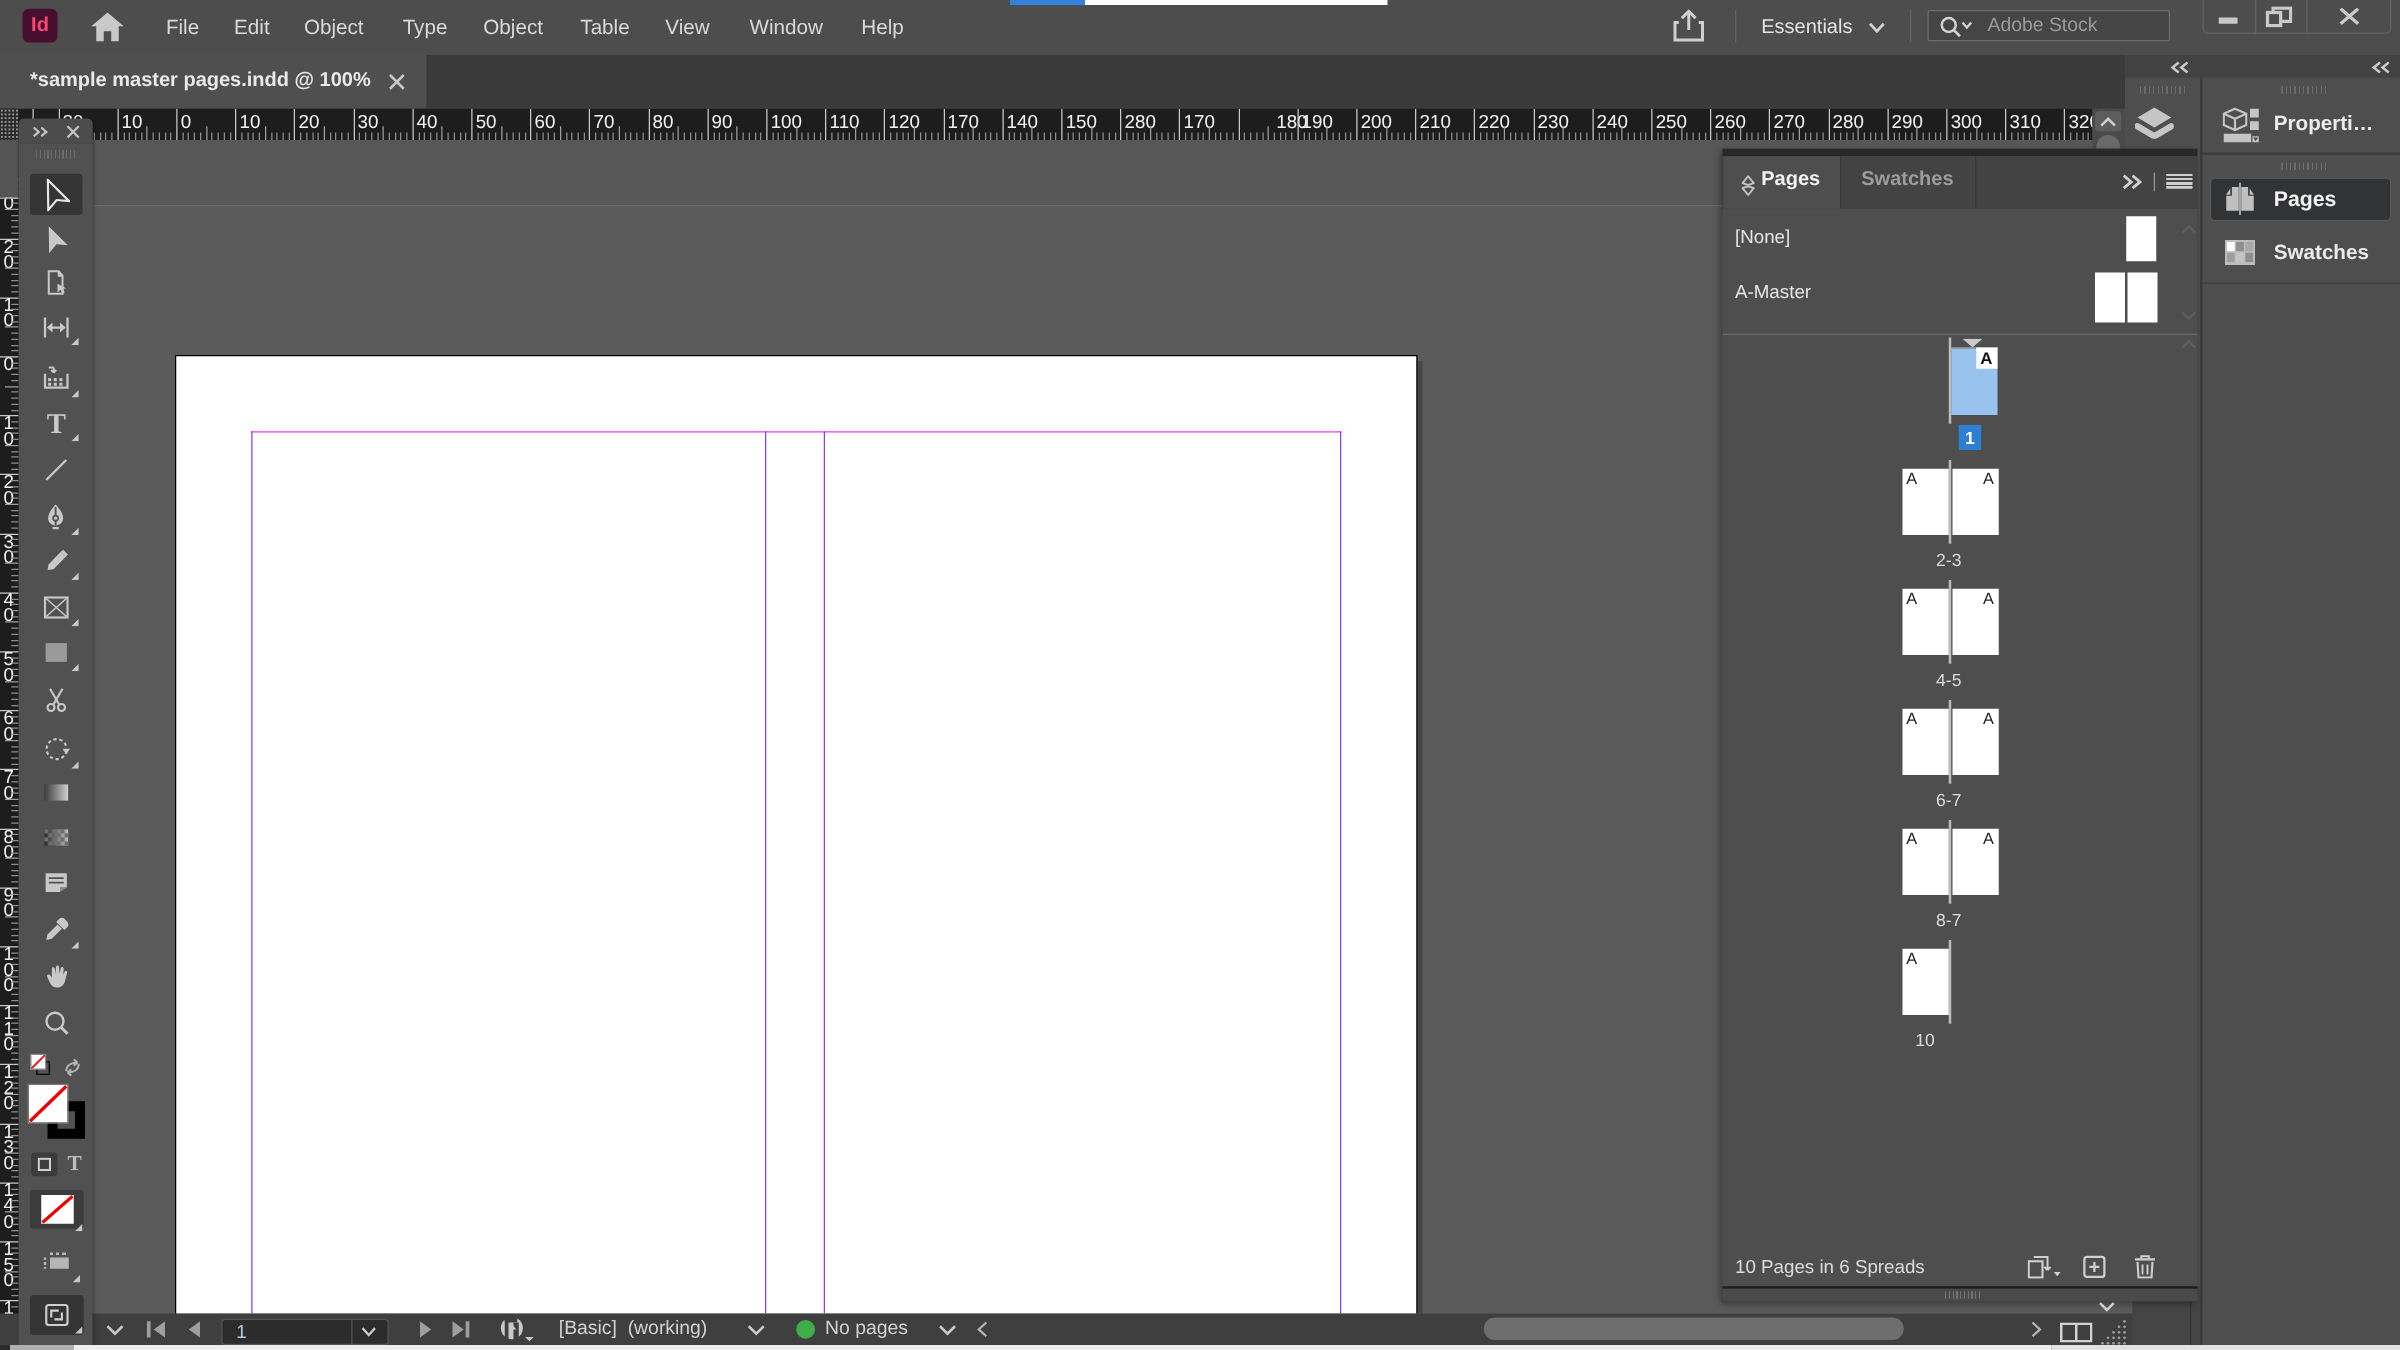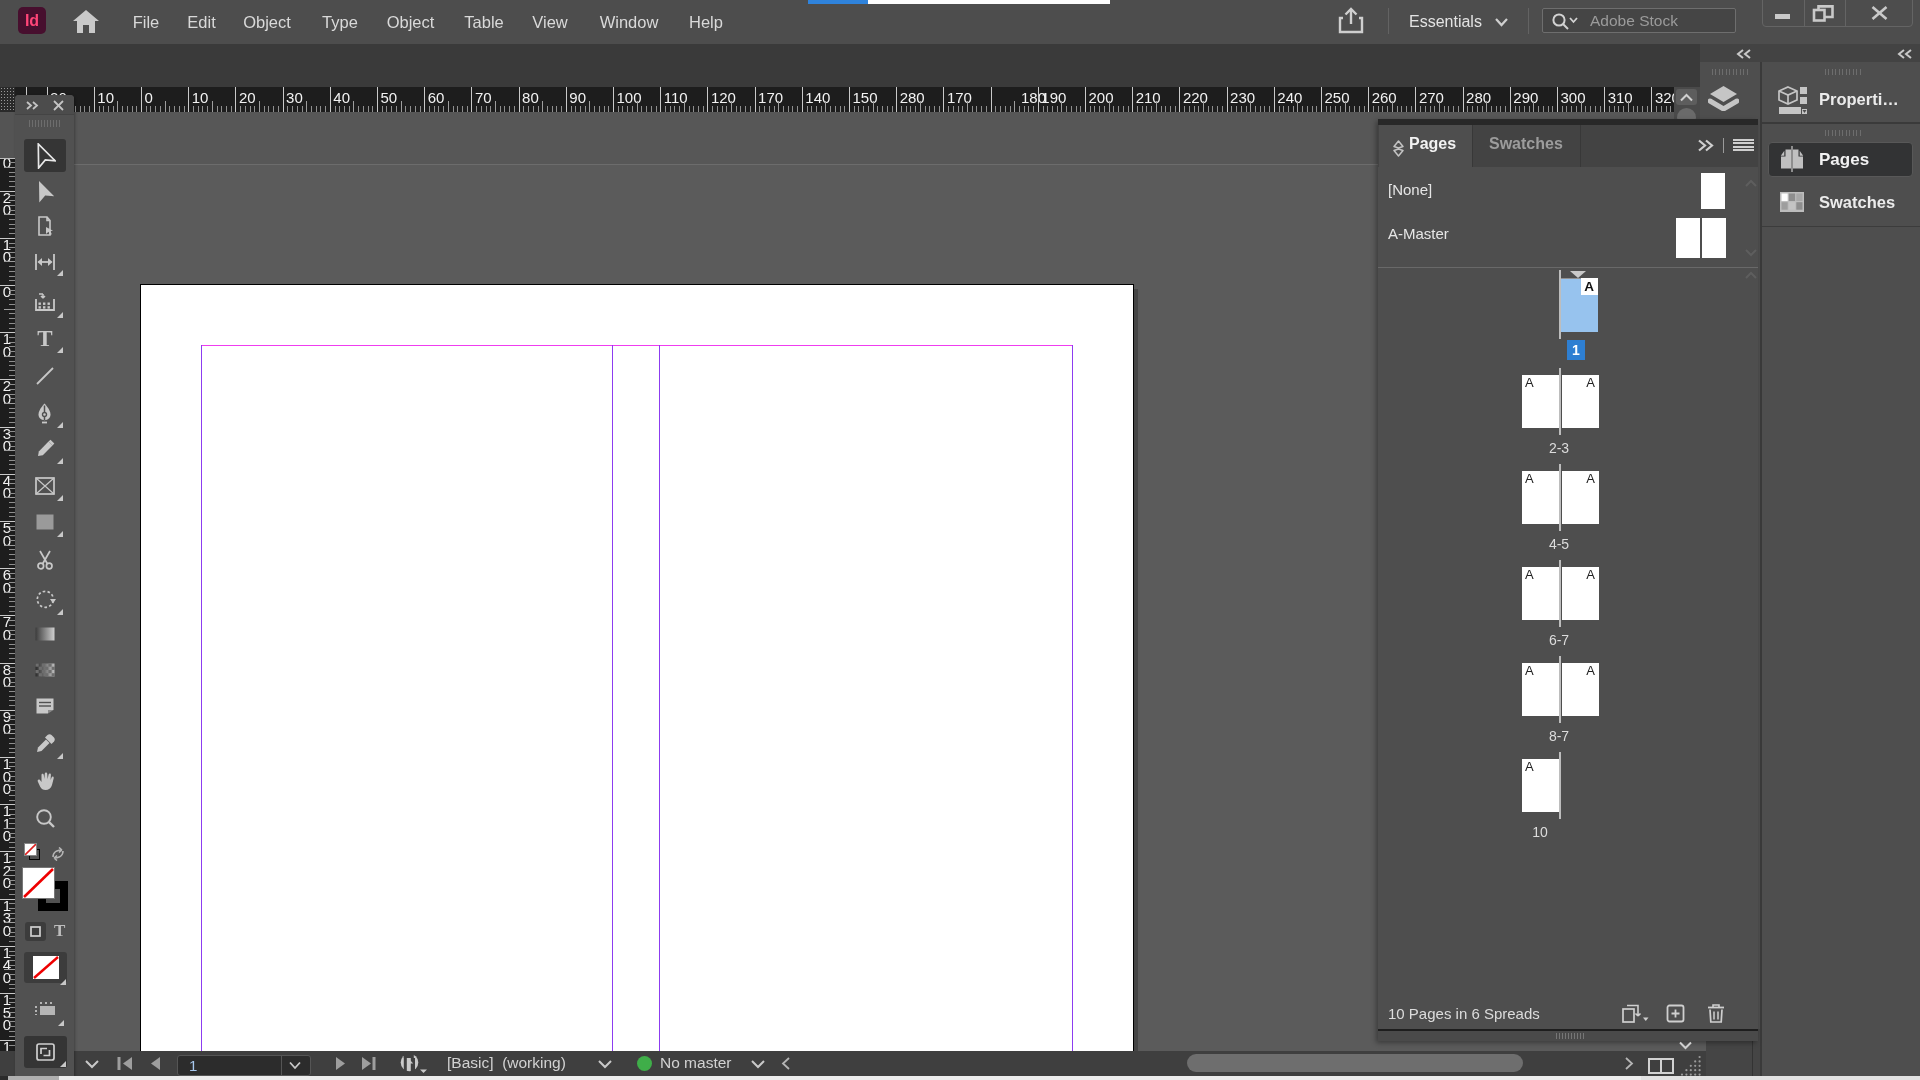--- a/index.html
+++ b/index.html
@@ -87,20 +87,26 @@
       </g>
     </svg>
     <svg class="abs" style="left:1871px;top:6px" width="17" height="14" viewBox="0 0 17 14">
 <g stroke="#c9c9c9" stroke-width="2.6">
         <path d="M1.5 1 L15.5 13"></path>
         <path d="M15.5 1 L1.5 13"></path>
       </g>
     </svg>
   </div>
 <div id="tabbar">
+    <div id="atab"><span style="margin-left:24px">*sample master pages.indd @ 100%</span><svg class="abs" style="left:310px;top:14px" width="15" height="15" viewBox="0 0 15 15">
+<g stroke="#c9c9c9" stroke-width="2">
+          <path d="M2 2 L13 13"></path>
+          <path d="M13 2 L2 13"></path>
+        </g>
+      </svg></div>
     <div class="abs" style="left:1700px;top:0;width:220px;height:18px;background:#434343"></div>
     <svg class="abs" style="left:1736px;top:5px" width="16" height="10" viewBox="0 0 16 10">
 <g stroke="#c9c9c9" stroke-width="2" fill="none">
         <path d="M7 1 L2 5 L7 9"></path>
         <path d="M14 1 L9 5 L14 9"></path>
       </g>
     </svg>
     <svg class="abs" style="left:1897px;top:5px" width="16" height="10" viewBox="0 0 16 10">
 <g stroke="#c9c9c9" stroke-width="2" fill="none">
         <path d="M7 1 L2 5 L7 9"></path>
@@ -1159,21 +1165,21 @@
         <rect x="11.8" y="5" width="4.2" height="14"></rect>
       </g>
 <path d="M11 7 L14.2 10.5 L11 10.5 Z" fill="#c9c9c9"></path>
 <path d="M21 16.5 L28 16.5 L24.5 20 Z" fill="#c9c9c9"></path>
     </svg>
     <div class="abs" style="left:447px;top:3px;color:#d2d2d2;font-size:15.5px">[Basic]&nbsp; (working)</div>
     <svg class="abs" style="left:597px;top:8px" width="16" height="10" viewBox="0 0 16 10">
       <path d="M2 2 L8 8 L14 2" stroke="#c9c9c9" stroke-width="2" fill="none"></path>
     </svg>
     <div class="abs" style="left:637px;top:5px;width:15px;height:15px;border-radius:50%;background:#3fae49"></div>
-    <div class="abs" style="left:660px;top:3px;color:#d2d2d2;font-size:15.5px">No master</div>
+    <div class="abs" style="left:660px;top:3px;color:#d2d2d2;font-size:15.5px">No pages</div>
     <svg class="abs" style="left:750px;top:8px" width="16" height="10" viewBox="0 0 16 10">
       <path d="M2 2 L8 8 L14 2" stroke="#c9c9c9" stroke-width="2" fill="none"></path>
     </svg>
     <svg class="abs" style="left:781px;top:5px" width="10" height="15" viewBox="0 0 10 15">
       <path d="M8 2 L2 7.5 L8 13" stroke="#b5b5b5" stroke-width="1.8" fill="none"></path>
     </svg>
     <div class="abs" style="left:1187px;top:3px;width:336px;height:18px;background:#6e6e6e;border-radius:9px"></div>
     <svg class="abs" style="left:1624px;top:5px" width="10" height="15" viewBox="0 0 10 15">
       <path d="M2 2 L8 7.5 L2 13" stroke="#b5b5b5" stroke-width="1.8" fill="none"></path>
     </svg>

